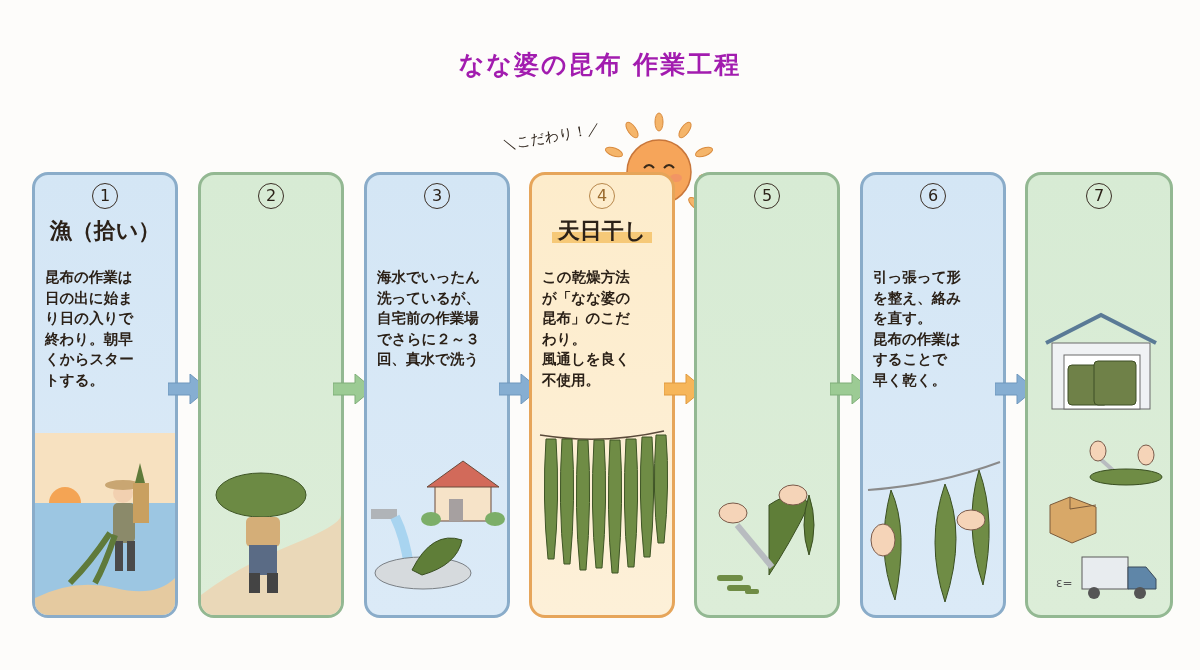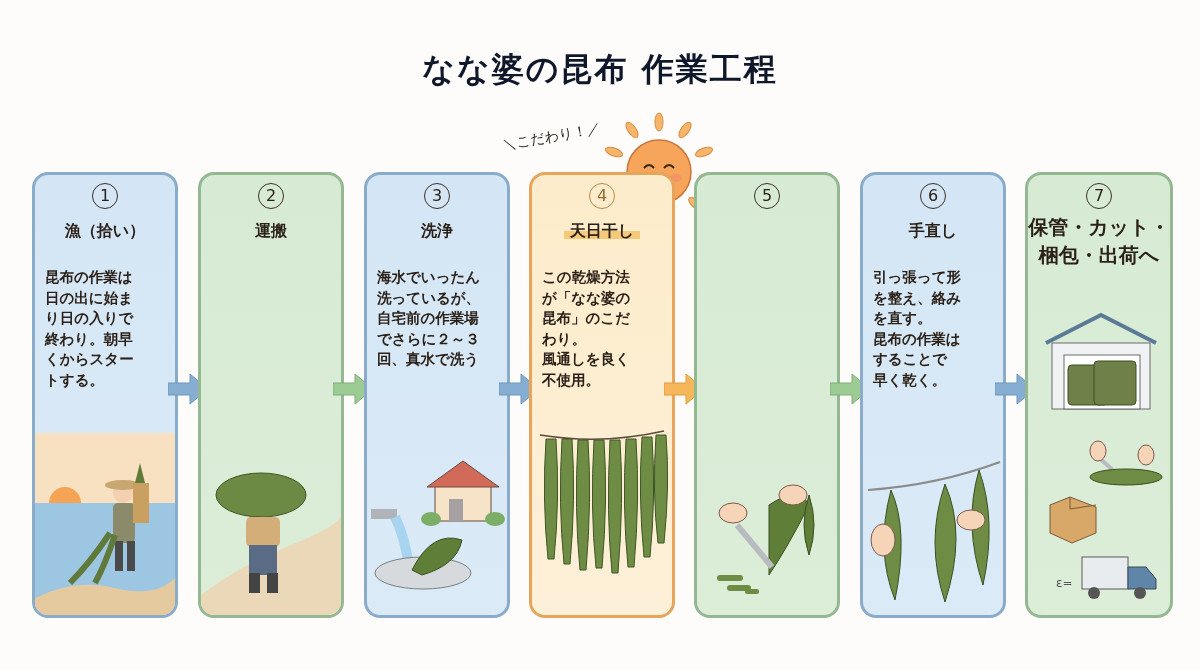--- a/index.html
+++ b/index.html
@@ -1,25 +1,25 @@
 <!DOCTYPE html>
 <html><head>
 <meta charset="utf-8">
 <style>
   html,body{margin:0;padding:0;}
   body{width:1200px;height:670px;background:#fdfcfa;position:relative;overflow:hidden;font-family:"DejaVu Sans","Liberation Sans",sans-serif;color:#2b2118;}
-  .title{position:absolute;top:48px;left:0;width:1200px;text-align:center;font-size:32px;font-weight:bold;letter-spacing:2px;color:#0f172a;}
+  .title{position:absolute;top:48px;left:0;width:1200px;text-align:center;font-size:25px;font-weight:bold;letter-spacing:2px;color:#a21caf;}
   .card{position:absolute;top:172px;width:146px;height:446px;border-radius:16px;border:3px solid;box-sizing:border-box;overflow:hidden;}
   .card.blue{background:linear-gradient(#d4e6f5,#dbeaf7);border-color:#8aacc9;}
   .card.green{background:linear-gradient(#d7ebd4,#dcedd8);border-color:#93b892;}
   .card.orange{background:linear-gradient(#fdeccb,#fdf0d8);border-color:#e6a55a;}
   .num{position:absolute;top:8px;left:0;width:100%;text-align:center;}
   .num span{display:inline-block;width:24px;height:24px;border:1.5px solid #3a2e25;border-radius:50%;font-size:16px;line-height:24px;text-align:center;}
   .card.orange .num span{border-color:#b7874c;color:#9b6b2e;}
-  .head{position:absolute;top:42px;left:0;width:100%;text-align:center;font-size:16px;font-weight:bold;line-height:28px;}
+  .head{position:absolute;top:42px;left:0;width:100%;text-align:center;font-size:22px;font-weight:bold;line-height:28px;}
   .head.hl{}
   .head.hl span{background:linear-gradient(transparent 55%,#f6c978 55%);padding:0 6px;font-family:Liberation Serif, serif;}
   .body{position:absolute;top:92px;left:10px;width:124px;font-size:14.5px;line-height:20.5px;white-space:pre-line;font-weight:bold;}
   .arrow{position:absolute;top:374px;width:40px;height:30px;}
   .illus{position:absolute;left:0;width:100%;}
   .tag{position:absolute;top:128px;left:502px;font-size:14px;transform:rotate(-10deg);color:#2b2118;}
 </style>
 </head>
 <body>
 
@@ -69,37 +69,35 @@
       <rect x="92" y="108" width="8" height="30" fill="#4a4a4a"></rect>
     <path d="M75 100 q-20 30 -40 50 M80 102 q-10 30 -20 48" stroke="#5f7a3a" stroke-width="6" fill="none"></path>
   </svg>
 </div>
 <svg class="arrow" style="left:168px" viewBox="0 0 40 30">
     <path d="M0 9 h22 v-9 l18 15 -18 15 v-9 h-22z" fill="#86aed2" stroke="#6f97bd"></path>
   </svg>
 
 <div class="card green" style="left:198px">
   <div class="num"><span>2</span></div>
-  <div class="head">運搬</div>
   <svg class="illus" style="top:270px" width="140" height="170">
     <path d="M0 150 q40-30 90-50 t50-30 v100 h-140z" fill="#ead8b8"></path>
     <ellipse cx="60" cy="50" rx="45" ry="22" fill="#6c8a44" stroke="#3f5526"></ellipse>
     <rect x="45" y="72" width="34" height="30" rx="5" fill="#d4ae78"></rect>
     <rect x="48" y="100" width="28" height="30" fill="#5a6b85"></rect>
     <rect x="48" y="128" width="11" height="20" fill="#444"></rect>
       <rect x="66" y="128" width="11" height="20" fill="#444"></rect>
   </svg>
 </div>
 <svg class="arrow" style="left:333px" viewBox="0 0 40 30">
     <path d="M0 9 h22 v-9 l18 15 -18 15 v-9 h-22z" fill="#9ccb94" stroke="#7fae78"></path>
   </svg>
 
 <div class="card blue" style="left:364px">
   <div class="num"><span>3</span></div>
-  <div class="head">洗浄</div>
   <div class="body">海水でいったん
 洗っているが、
 自宅前の作業場
 でさらに２～３
 回、真水で洗う</div>
   <svg class="illus" style="top:280px" width="140" height="160">
     <rect x="68" y="30" width="56" height="36" fill="#f6e3c8" stroke="#6a4a3a"></rect>
     <path d="M60 32 l36-26 36 26z" fill="#d26a5a" stroke="#6a4a3a"></path>
     <rect x="82" y="44" width="14" height="22" fill="#a6a0a0"></rect>
     <ellipse cx="64" cy="64" rx="10" ry="7" fill="#7cae68"></ellipse>
@@ -155,21 +153,20 @@
         <rect x="48" y="134" width="14" height="5" rx="2"></rect>
       </g>
   </svg>
 </div>
 <svg class="arrow" style="left:830px" viewBox="0 0 40 30">
     <path d="M0 9 h22 v-9 l18 15 -18 15 v-9 h-22z" fill="#9ccb94" stroke="#7fae78"></path>
   </svg>
 
 <div class="card blue" style="left:860px">
   <div class="num"><span>6</span></div>
-  <div class="head">手直し</div>
   <div class="body">引っ張って形
 を整え、絡み
 を直す。
 昆布の作業は
 することで
 早く乾く。</div>
   <svg class="illus" style="top:265px" width="140" height="175">
     <path d="M5 50 q70 -5 132 -28" stroke="#8a8a8a" stroke-width="2" fill="none"></path>
     <g fill="#6f8c45" stroke="#3a4f22">
       <path d="M28 50 q18 40 4 110 q-20-50 -4-110z"></path>
@@ -179,22 +176,20 @@
     <ellipse cx="20" cy="100" rx="12" ry="16" fill="#f5d4b8" stroke="#7a5a4a"></ellipse>
     <ellipse cx="108" cy="80" rx="14" ry="10" fill="#f5d4b8" stroke="#7a5a4a"></ellipse>
   </svg>
 </div>
 <svg class="arrow" style="left:995px" viewBox="0 0 40 30">
     <path d="M0 9 h22 v-9 l18 15 -18 15 v-9 h-22z" fill="#86aed2" stroke="#6f97bd"></path>
   </svg>
 
 <div class="card green" style="left:1025px;width:148px">
   <div class="num"><span>7</span></div>
-  <div class="head" style="white-space:pre-line;font-size:20px;top:38px">保管・カット・
-梱包・出荷へ</div>
   <svg class="illus" style="top:130px" width="142" height="300">
     <path d="M18 38 l55-28 55 28" fill="none" stroke="#5a7a96" stroke-width="4"></path>
     <rect x="24" y="38" width="98" height="66" fill="#f0f2f4" stroke="#6a6a6a"></rect>
     <rect x="36" y="50" width="76" height="54" fill="#fff" stroke="#6a6a6a"></rect>
     <g fill="#6f8148" stroke="#3f4f26">
         <rect x="40" y="60" width="40" height="40" rx="4"></rect>
         <rect x="66" y="56" width="42" height="44" rx="4"></rect>
       </g>
     <path d="M68 150 l20 18" stroke="#b8bcc0" stroke-width="4"></path>
     <ellipse cx="98" cy="172" rx="36" ry="8" fill="#6f8c45" stroke="#3a4f22"></ellipse>

